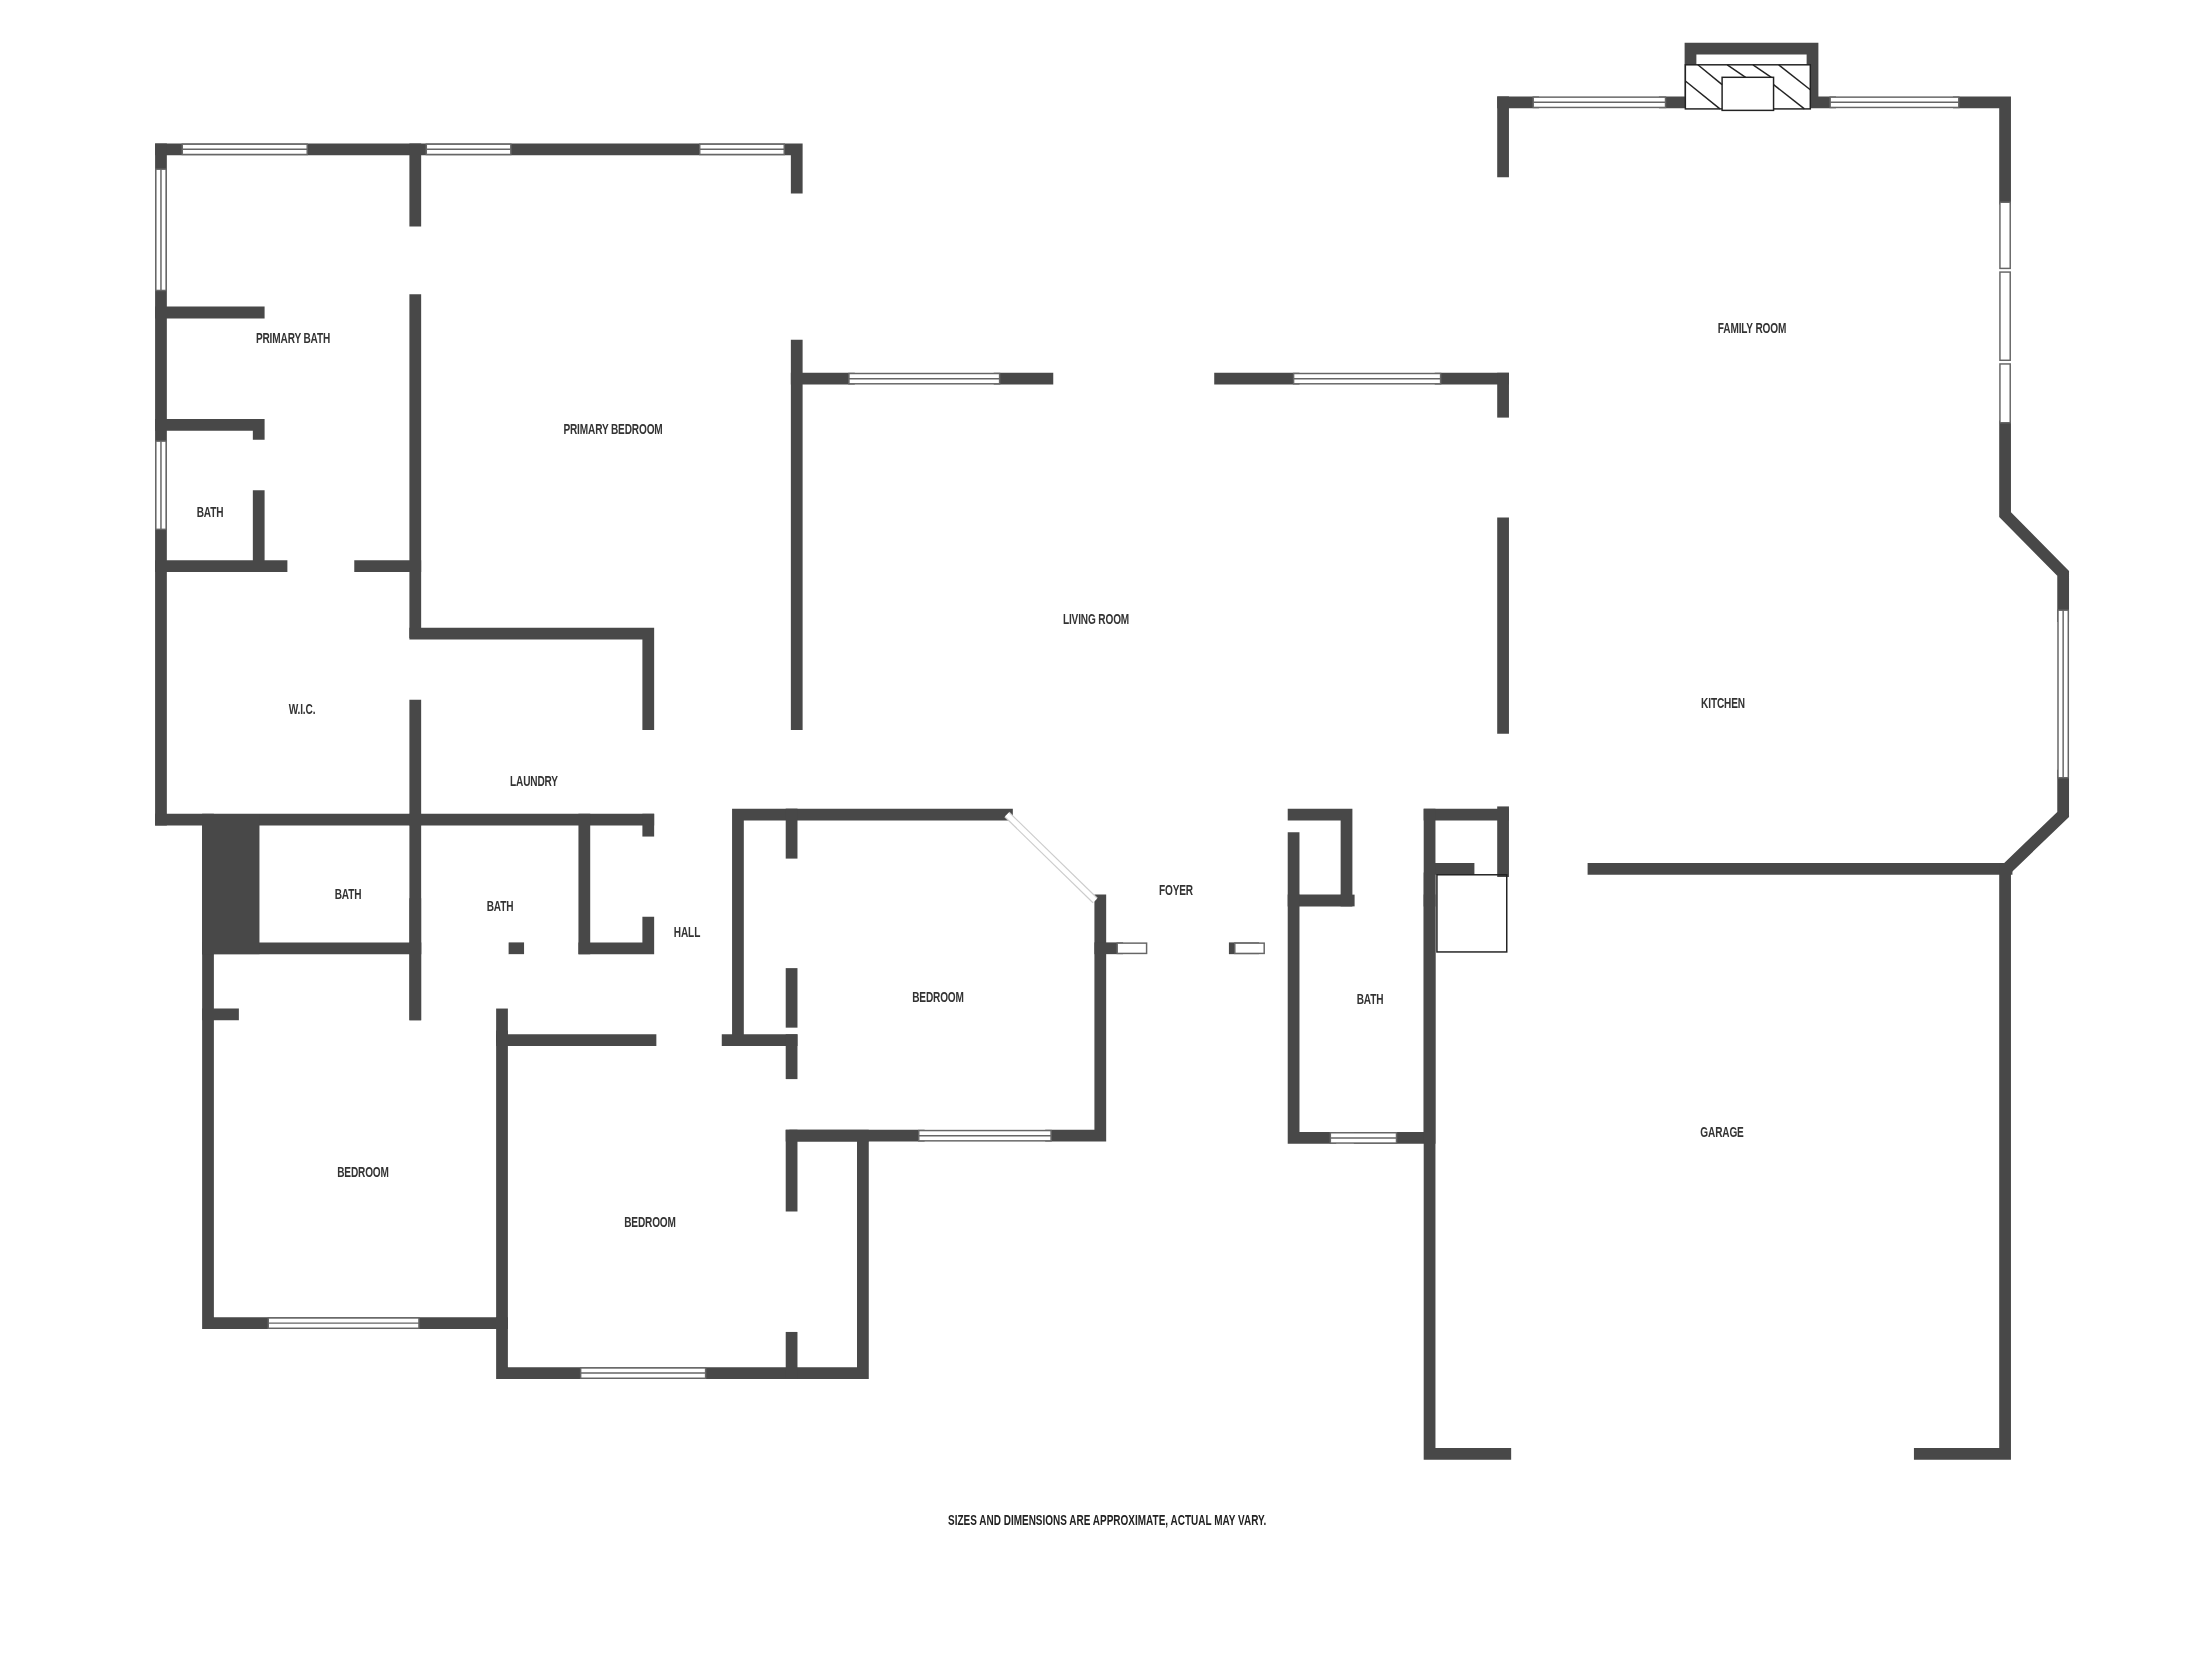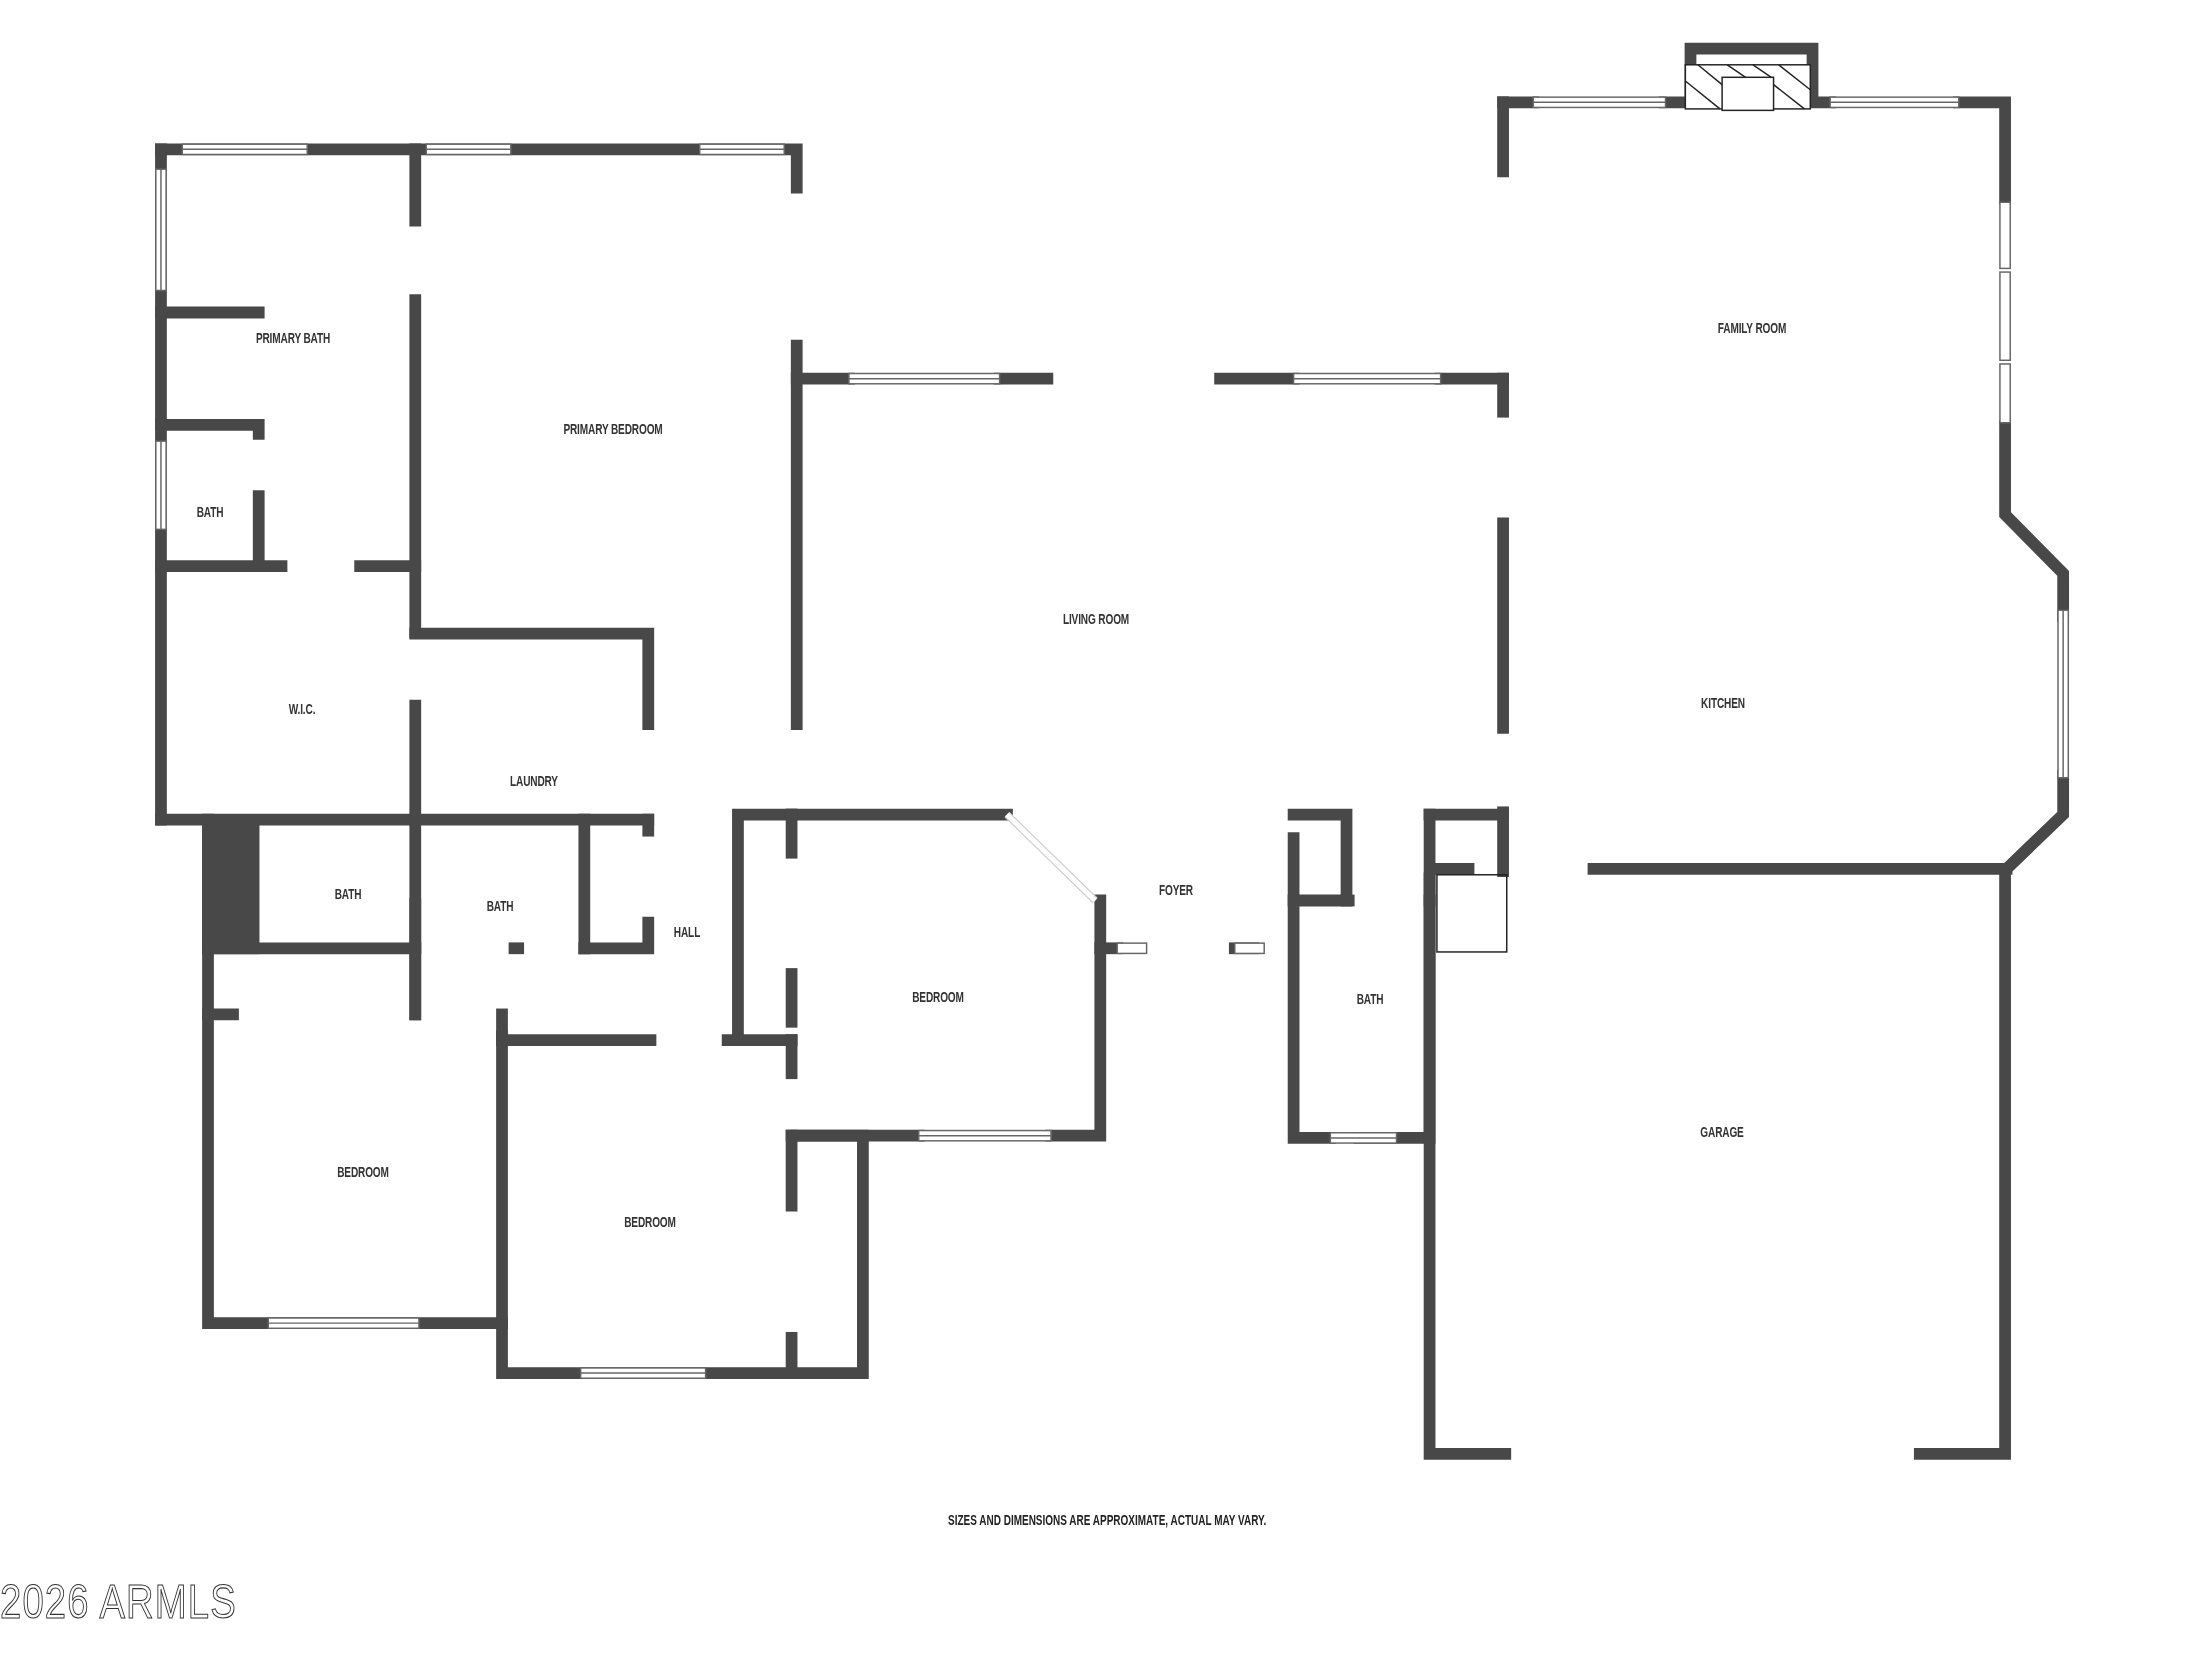--- a/index.html
+++ b/index.html
@@ -165,16 +165,15 @@
   <div class="lbl" style="left:363px;top:1172px"><span>BEDROOM</span></div>
   <div class="lbl" style="left:650px;top:1222px"><span>BEDROOM</span></div>
   <div class="lbl" style="left:1096px;top:619px"><span>LIVING ROOM</span></div>
   <div class="lbl" style="left:938px;top:997px"><span>BEDROOM</span></div>
   <div class="lbl" style="left:1176px;top:890px"><span>FOYER</span></div>
   <div class="lbl" style="left:1370px;top:999px"><span>BATH</span></div>
   <div class="lbl" style="left:1752px;top:328px"><span>FAMILY ROOM</span></div>
   <div class="lbl" style="left:1723px;top:703px"><span>KITCHEN</span></div>
   <div class="lbl" style="left:1722px;top:1132px"><span>GARAGE</span></div>
 
-  <div id="watermark"><span>2026 ARMLS</span></div>
   <div id="disclaimer"><span>SIZES AND DIMENSIONS ARE APPROXIMATE, ACTUAL MAY VARY.</span></div>
 </div>
 
 
 </body></html>

